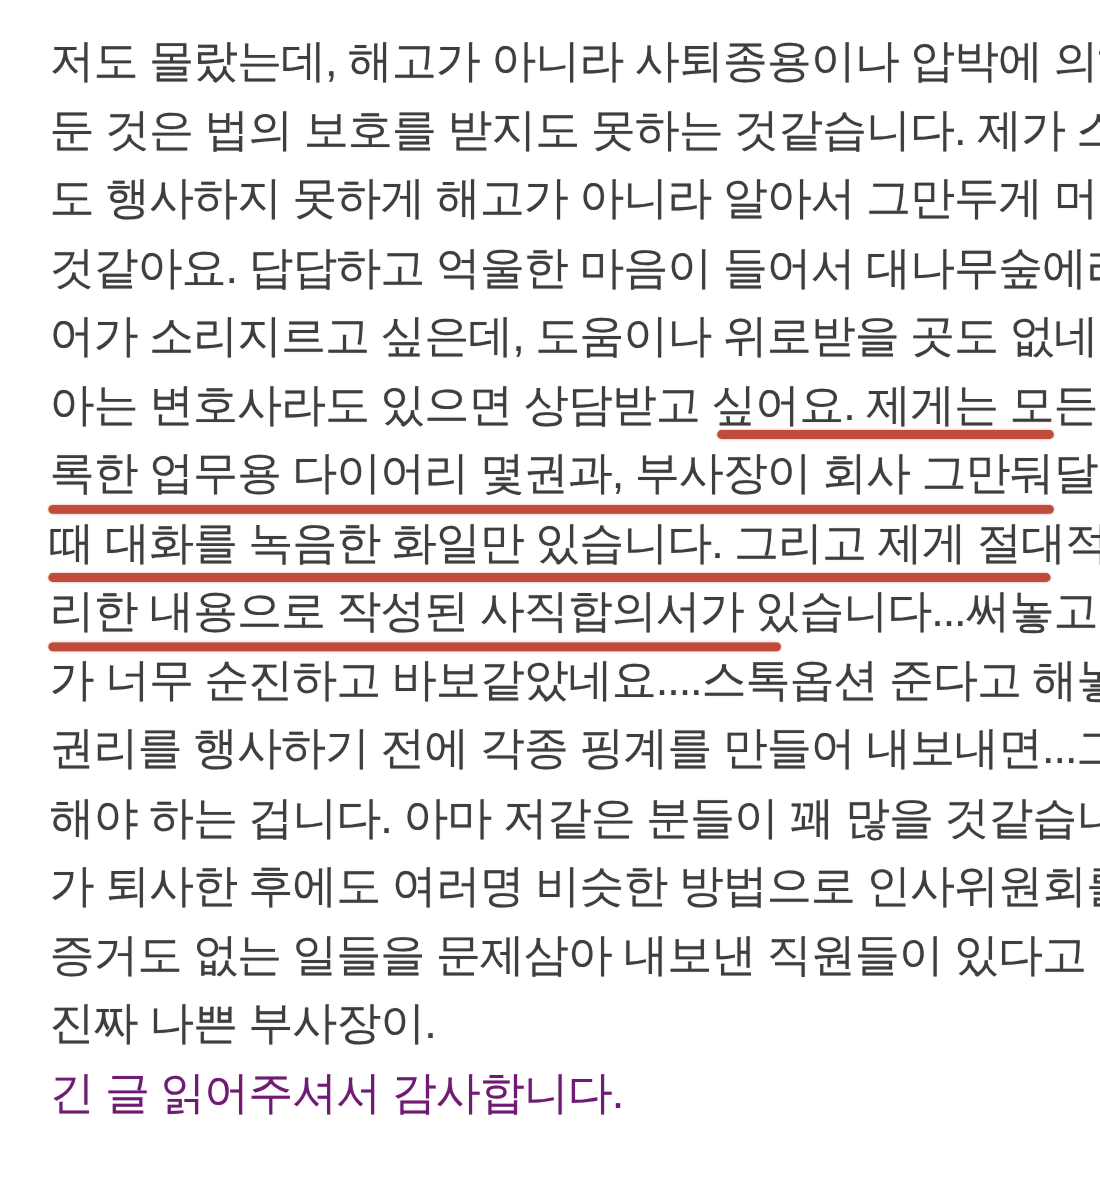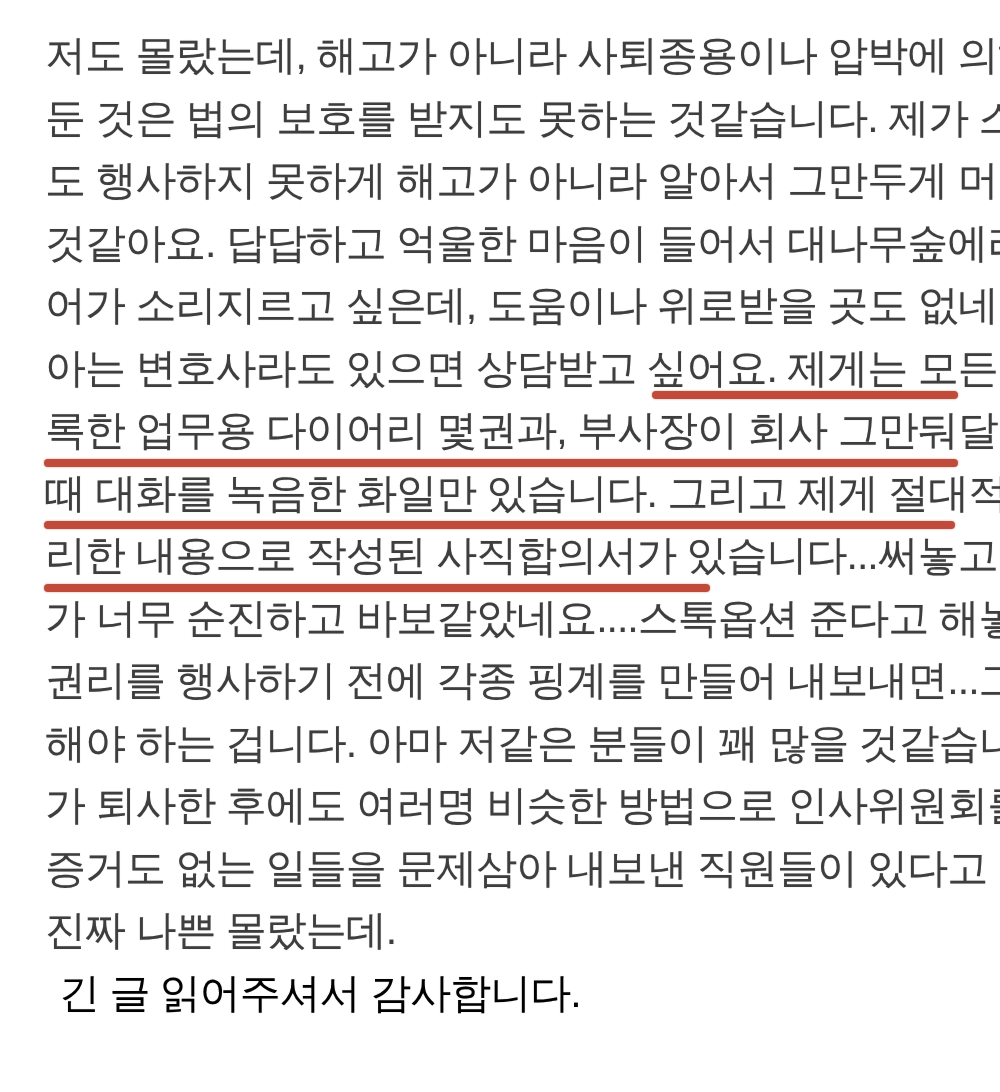--- a/index.html
+++ b/index.html
@@ -56,22 +56,22 @@
       <div class="text-line" style="color: rgb(62, 62, 62);">어가 소리지르고 싶은데, 도움이나 위로받을 곳도 없네요. 잘</div>
       <div class="text-line" style="color: rgb(62, 62, 62);">아는 변호사라도 있으면 상담받고 싶어요. 제게는 모든 일을 기</div>
       <div class="text-line" style="color: rgb(62, 62, 62);">록한 업무용 다이어리 몇권과, 부사장이 회사 그만둬달라고 할</div>
       <div class="text-line" style="color: rgb(62, 62, 62);">때 대화를 녹음한 화일만 있습니다. 그리고 제게 절대적으로 불</div>
       <div class="text-line" style="color: rgb(62, 62, 62);">리한 내용으로 작성된 사직합의서가 있습니다...써놓고 보니 제</div>
       <div class="text-line" style="color: rgb(62, 62, 62);">가 너무 순진하고 바보같았네요....스톡옵션 준다고 해놓고 그</div>
       <div class="text-line" style="color: rgb(62, 62, 62);">권리를 행사하기 전에 각종 핑계를 만들어 내보내면...그냥 당</div>
       <div class="text-line" style="color: rgb(62, 62, 62);">해야 하는 겁니다. 아마 저같은 분들이 꽤 많을 것같습니다. 제</div>
       <div class="text-line" style="color: rgb(62, 62, 62);">가 퇴사한 후에도 여러명 비슷한 방법으로 인사위원회를 열고</div>
       <div class="text-line" style="color: rgb(62, 62, 62);">증거도 없는 일들을 문제삼아 내보낸 직원들이 있다고 합니다.</div>
-      <div class="text-line" style="color: rgb(62, 62, 62);">진짜 나쁜 몰랐는데.</div>
-      <div class="text-line" style="color: #000000; margin-left: 14px;">긴 글 읽어주셔서 감사합니다.</div>
+      <div class="text-line" style="color: rgb(62, 62, 62);">진짜 나쁜 부사장이.</div>
+      <div class="text-line" style="color: #701a75;">긴 글 읽어주셔서 감사합니다.</div>
     </div>
   <div id="underline-layer">
       <div class="red-underline" title="제게는 모든 일을 기" style="left: 652px; top: 391px; width: 306px; background: rgb(193, 75, 58);"></div>
       <div class="red-underline" title="록한 업무용 다이어리 몇권과, 부사장이 회사 그만둬달라고 할" style="left: 44px; top: 459px; width: 914px; background: rgb(193, 75, 58);"></div>
       <div class="red-underline" title="때 대화를 녹음한 화일만 있습니다. 그리고 제게 절대적으로 불" style="left: 44px; top: 521px; width: 911px; background: rgb(193, 75, 58);"></div>
       <div class="red-underline" title="리한 내용으로 작성된 사직합의서가 있습니다..." style="left: 44px; top: 584px; width: 666px; background: rgb(193, 75, 58);"></div>
     </div>
 </div>
 
 </body></html>

